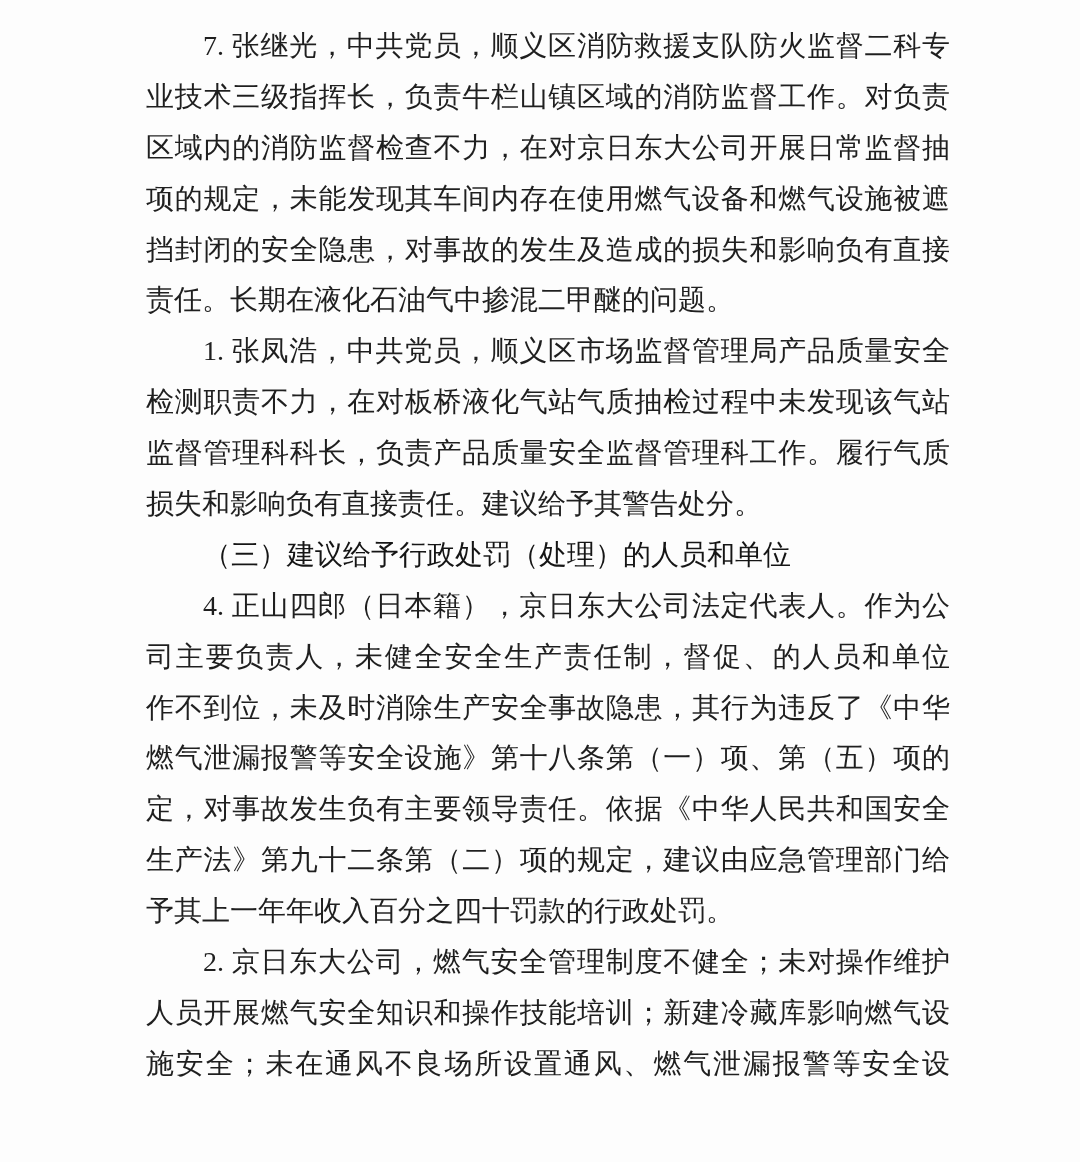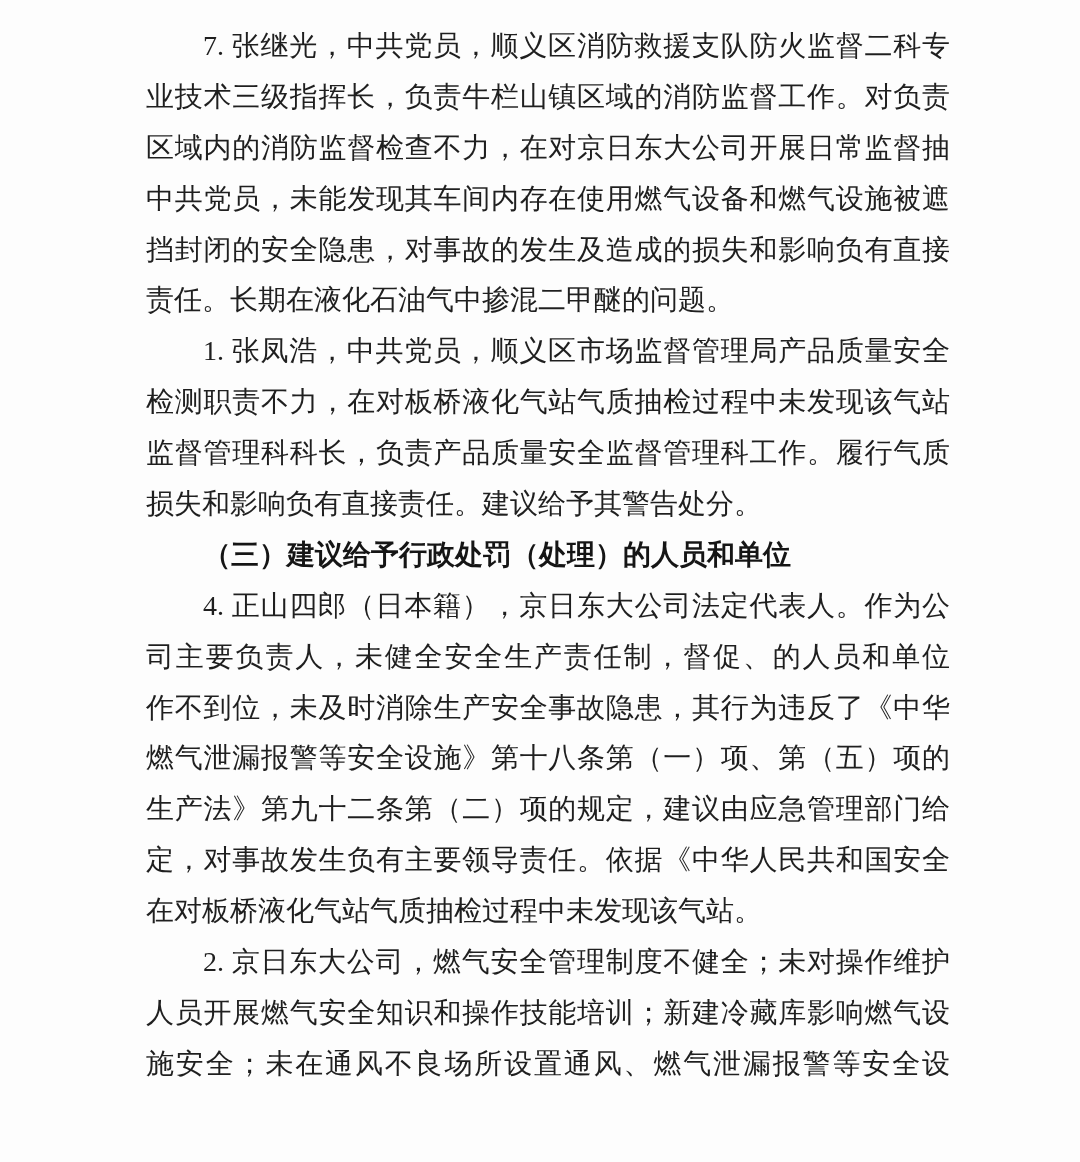--- a/index.html
+++ b/index.html
@@ -41,50 +41,50 @@
   .just {
     text-align: justify;
     text-align-last: justify;
   }
   
   .indent {
     text-indent: 57px;
   }
   
   .heading {
-    font-weight: 700;
+    font-weight: 400;
     color: #151515;
   }
 </style>
 </head>
 <body>
 
 <div class="page">
   <div class="textblock">
 
     <div class="line indent just">7. 张继光，中共党员，顺义区消防救援支队防火监督二科专</div>
     <div class="line just">业技术三级指挥长，负责牛栏山镇区域的消防监督工作。对负责</div>
     <div class="line just">区域内的消防监督检查不力，在对京日东大公司开展日常监督抽</div>
-    <div class="line just">中共党员，未能发现其车间内存在使用燃气设备和燃气设施被遮</div>
+    <div class="line just">项的规定，未能发现其车间内存在使用燃气设备和燃气设施被遮</div>
     <div class="line just">挡封闭的安全隐患，对事故的发生及造成的损失和影响负有直接</div>
     <div class="line">责任。长期在液化石油气中掺混二甲醚的问题。</div>
 
     <div class="line indent just">1. 张凤浩，中共党员，顺义区市场监督管理局产品质量安全</div>
     <div class="line just">检测职责不力，在对板桥液化气站气质抽检过程中未发现该气站</div>
     <div class="line just">监督管理科科长，负责产品质量安全监督管理科工作。履行气质</div>
     <div class="line">损失和影响负有直接责任。建议给予其警告处分。</div>
 
     <div class="line indent heading">（三）建议给予行政处罚（处理）的人员和单位</div>
 
     <div class="line indent just">4. 正山四郎（日本籍），京日东大公司法定代表人。作为公</div>
     <div class="line just">司主要负责人，未健全安全生产责任制，督促、的人员和单位</div>
     <div class="line just">作不到位，未及时消除生产安全事故隐患，其行为违反了《中华</div>
     <div class="line just">燃气泄漏报警等安全设施》第十八条第（一）项、第（五）项的规</div>
+    <div class="line just">定，对事故发生负有主要领导责任。依据《中华人民共和国安全</div>
     <div class="line just">生产法》第九十二条第（二）项的规定，建议由应急管理部门给</div>
-    <div class="line just">定，对事故发生负有主要领导责任。依据《中华人民共和国安全</div>
-    <div class="line">在对板桥液化气站气质抽检过程中未发现该气站。</div>
+    <div class="line">予其上一年年收入百分之四十罚款的行政处罚。</div>
 
     <div class="line indent just">2. 京日东大公司，燃气安全管理制度不健全；未对操作维护</div>
     <div class="line just">人员开展燃气安全知识和操作技能培训；新建冷藏库影响燃气设</div>
     <div class="line just">施安全；未在通风不良场所设置通风、燃气泄漏报警等安全设施；</div>
 
   </div>
 </div>
 
 </body></html>

